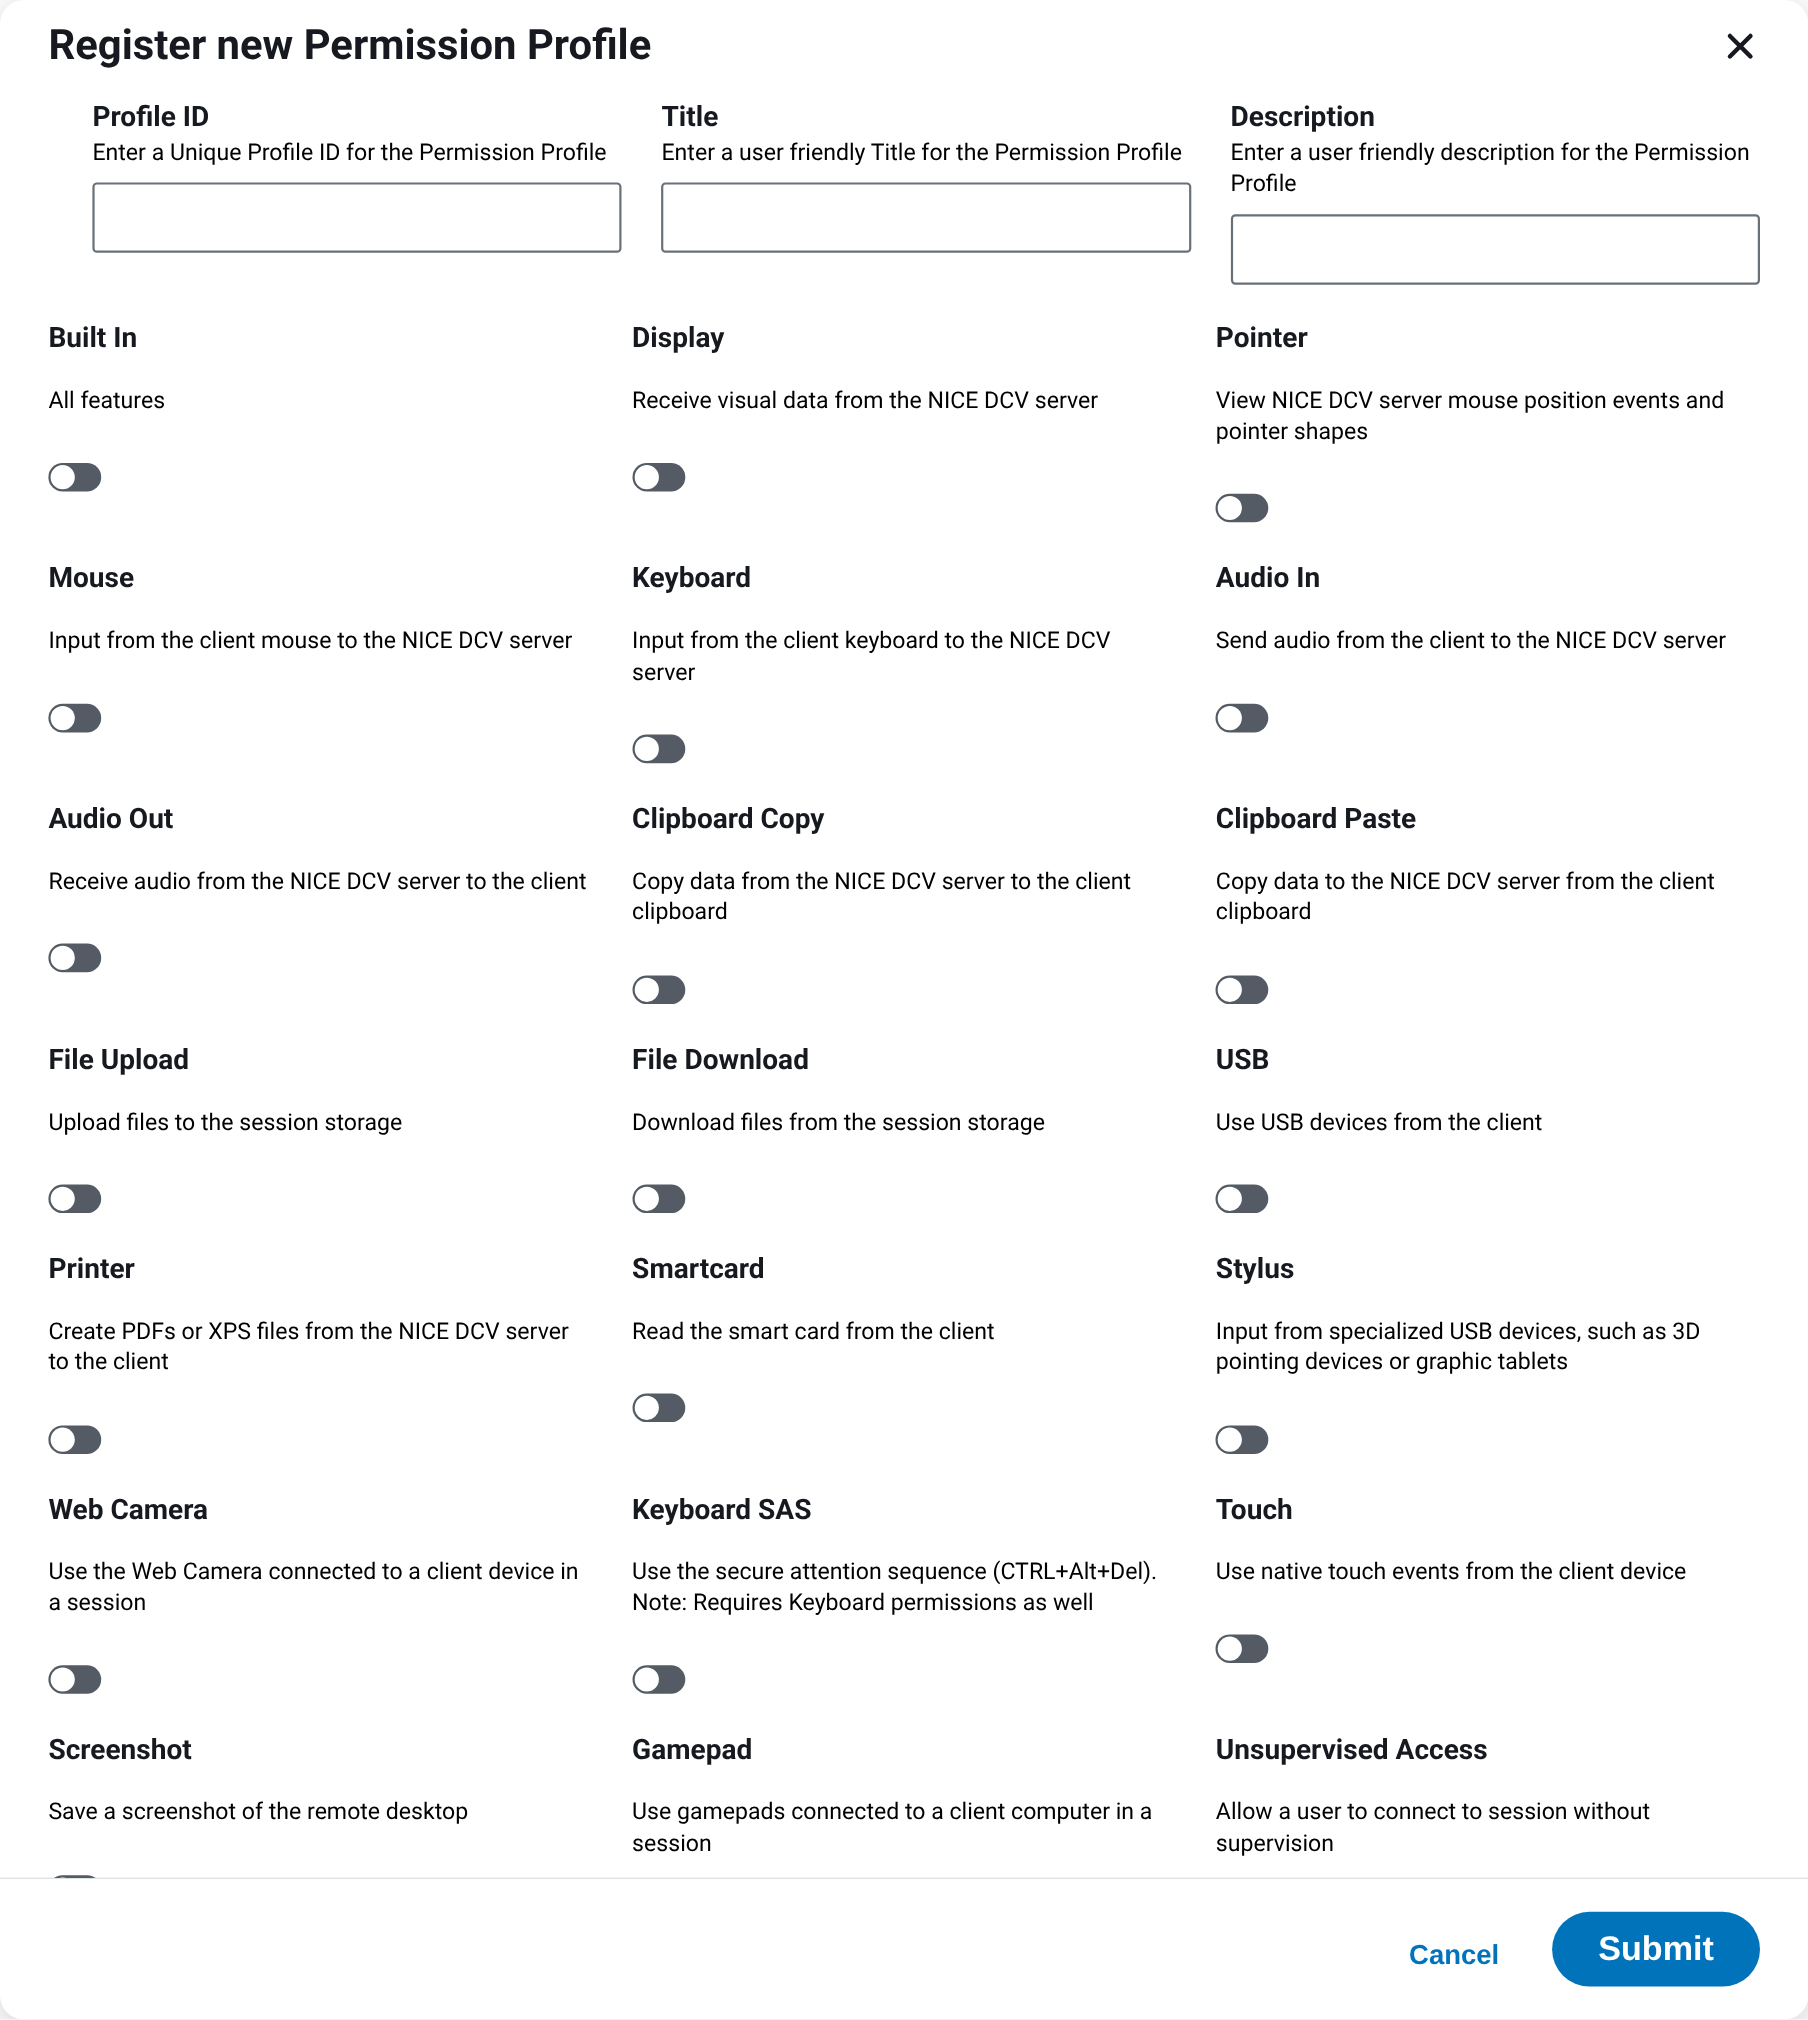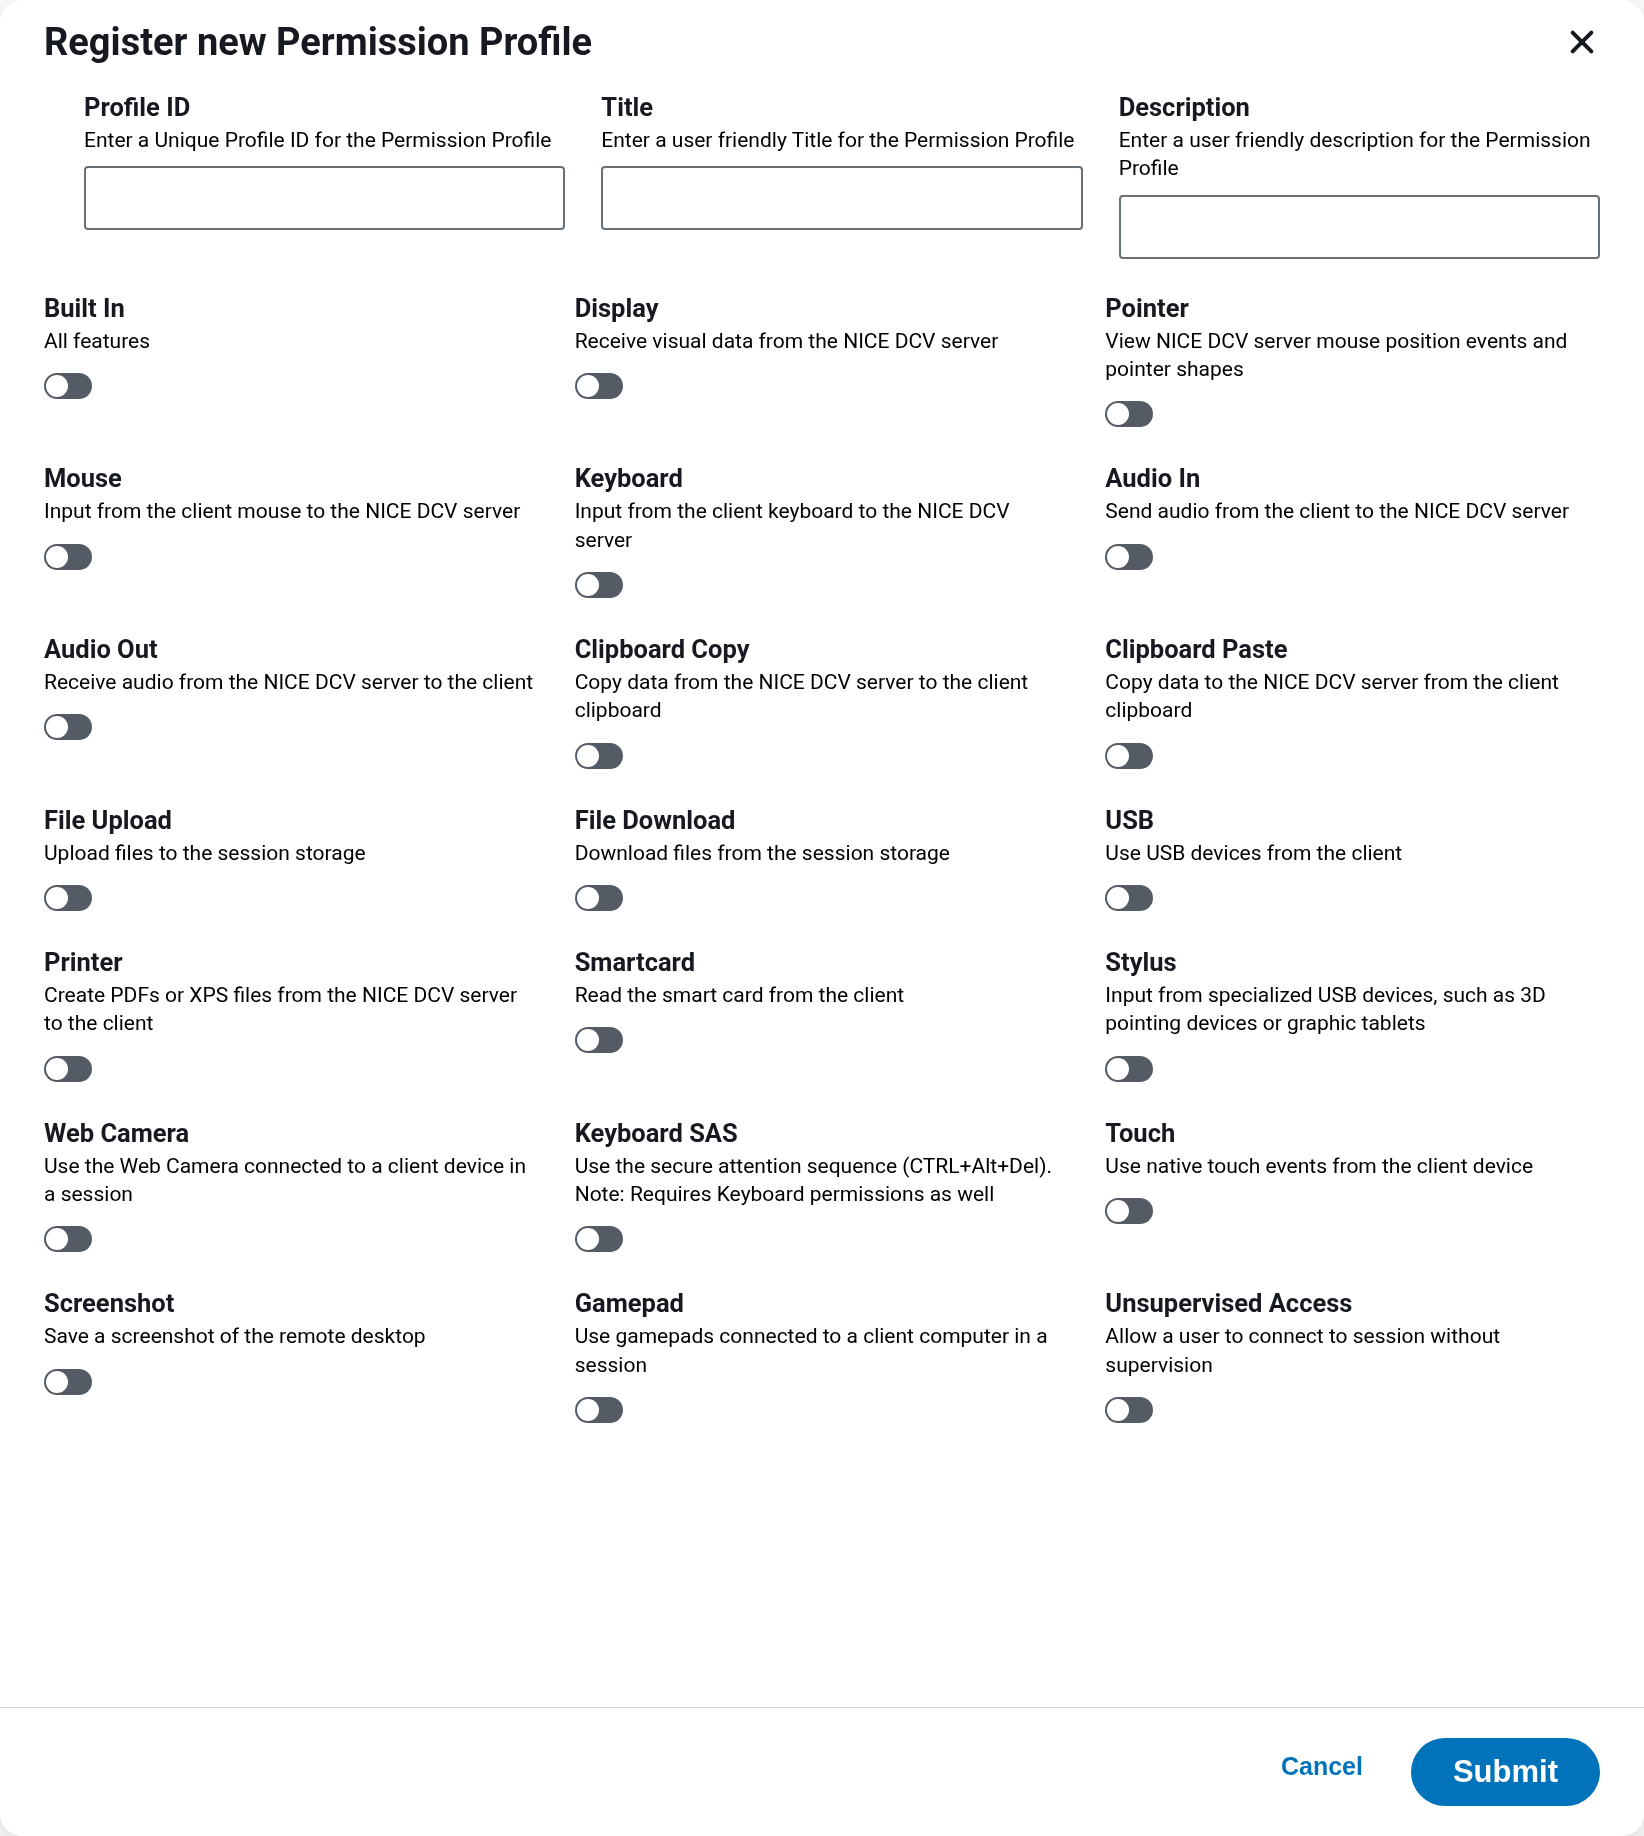--- a/index.html
+++ b/index.html
@@ -70,20 +70,21 @@
     border: 2px solid #687078;
     border-radius: 4px;
     padding: 10px 14px;
     font-size: 22px;
     color: #16191f;
     background: #fff;
   }
   .toggle-group {
     display: flex;
     flex-direction: column;
+    gap: 24px;
   }
   .toggle {
     width: 48px;
     height: 26px;
     border-radius: 13px;
     background: #545b64;
     position: relative;
     cursor: pointer;
     border: none;
     margin-top: 6px;
@@ -96,21 +97,21 @@
     height: 22px;
     border-radius: 50%;
     background: #fff;
   }
   .dialog-footer {
     border-top: 1px solid #d5dbdb;
     padding: 30px 44px;
     display: flex;
     justify-content: flex-end;
     gap: 28px;
-    align-items: flex-start;
+    align-items: flex-end;
   }
   .btn-cancel {
     background: none;
     border: none;
     color: #0073bb;
     font-size: 25px;
     font-weight: 700;
     cursor: pointer;
     padding: 14px 20px;
   }

